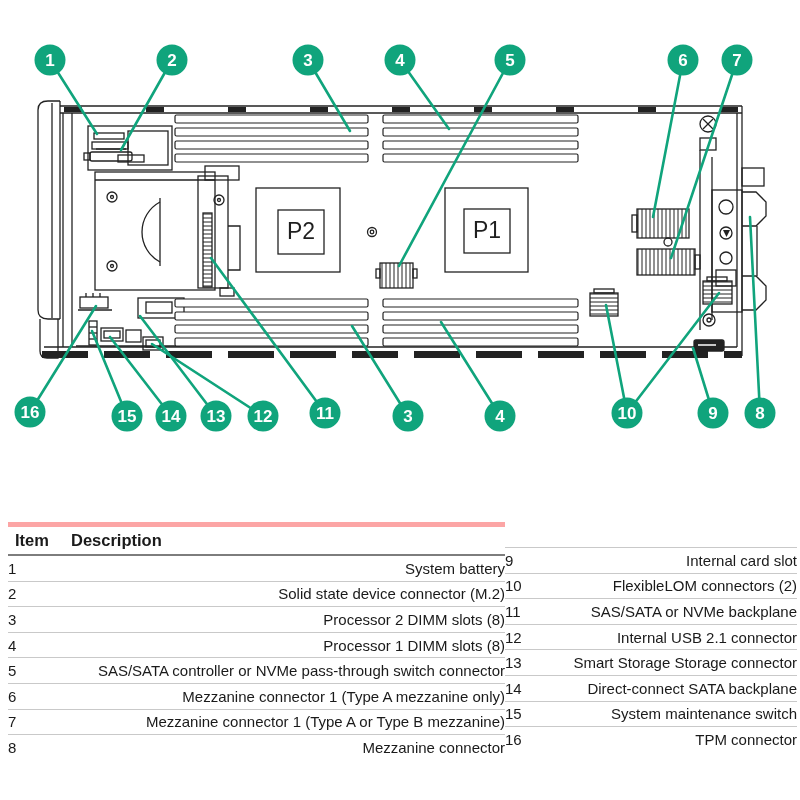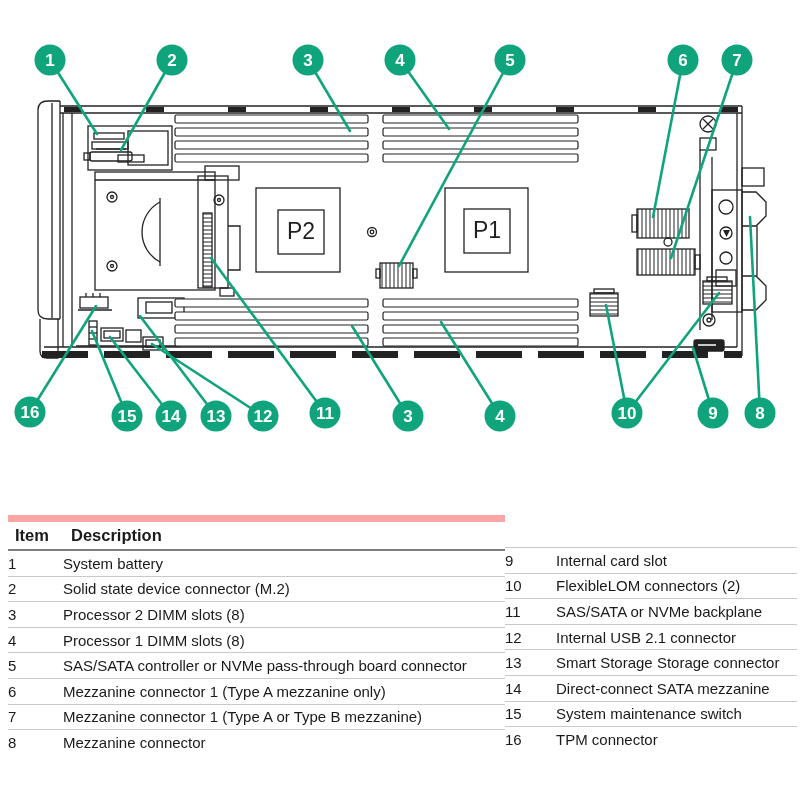--- a/index.html
+++ b/index.html
@@ -4,32 +4,32 @@
 <style>
   html,body{margin:0;padding:0;background:#ffffff;}
   .page{position:relative;width:800px;height:800px;background:#fff;overflow:hidden;
         font-family:"Liberation Sans",sans-serif;}
   svg.diagram{position:absolute;left:0;top:0;}
   .callout-num{fill:#ffffff;font:bold 17px "Liberation Sans",sans-serif;text-anchor:middle;}
   .cpu-label{font:23px "Liberation Sans",sans-serif;fill:#1f1f1f;text-anchor:middle;}
   .table-area{position:absolute;left:0;top:515px;width:800px;}
   table.tbl{border-collapse:collapse;table-layout:fixed;color:#1a1a1a;}
   table.tbl td{height:24.6px;padding:0;font-size:15px;vertical-align:middle;}
-  .tbl-left{position:absolute;left:8px;top:0;width:497px;border-top:7px solid #fca5a5;}
+  .tbl-left{position:absolute;left:8px;top:7px;width:497px;border-top:5px solid #fca5a5;}
   .tbl-left thead th{height:27px;font-size:16.5px;font-weight:bold;text-align:left;
         vertical-align:middle;padding:0;border-bottom:2px solid #7d7d7d;}
   .tbl-left thead th.h-item{padding-left:7px;}
   .tbl-left thead th.h-desc{padding-left:8px;}
   .tbl-left col.c1{width:55px;} .tbl-left col.c2{width:442px;}
   .tbl-right{position:absolute;left:505px;top:32px;width:292px;}
   .tbl-right col.c1{width:51px;} .tbl-right col.c2{width:241px;}
   table.tbl tbody tr{border-top:1px solid #c9c9c9;}
   .tbl-left tbody tr:first-child{border-top:none;}
   td.num{padding-left:9px;}
-  td.desc{padding-left:8px;}
+  td.desc{padding-left:8px;text-align:right;}
 </style>
 </head>
 <body>
 
 <div class="page">
 
   <svg class="diagram" width="800" height="470" viewBox="0 0 800 470">
     <defs>
       <pattern id="vhatch" width="4" height="4" patternUnits="userSpaceOnUse">
         <path d="M2,0 V4" stroke="#222" stroke-width="1"></path>
@@ -328,21 +328,21 @@
           <tr>
             <td class="num">3</td>
             <td class="desc">Processor 2 DIMM slots (8)</td>
           </tr>
           <tr>
             <td class="num">4</td>
             <td class="desc">Processor 1 DIMM slots (8)</td>
           </tr>
           <tr>
             <td class="num">5</td>
-            <td class="desc">SAS/SATA controller or NVMe pass-through board connector</td>
+            <td class="desc">SAS/SATA controller or NVMe pass-through switch connector</td>
           </tr>
           <tr>
             <td class="num">6</td>
             <td class="desc">Mezzanine connector 1 (Type A mezzanine only)</td>
           </tr>
           <tr>
             <td class="num">7</td>
             <td class="desc">Mezzanine connector 1 (Type A or Type B mezzanine)</td>
           </tr>
           <tr>
@@ -373,21 +373,21 @@
           <tr>
             <td class="num">12</td>
             <td class="desc">Internal USB 2.1 connector</td>
           </tr>
           <tr>
             <td class="num">13</td>
             <td class="desc">Smart Storage Storage connector</td>
           </tr>
           <tr>
             <td class="num">14</td>
-            <td class="desc">Direct-connect SATA mezzanine</td>
+            <td class="desc">Direct-connect SATA backplane</td>
           </tr>
           <tr>
             <td class="num">15</td>
             <td class="desc">System maintenance switch</td>
           </tr>
           <tr>
             <td class="num">16</td>
             <td class="desc">TPM connector</td>
           </tr>
         </tbody>

